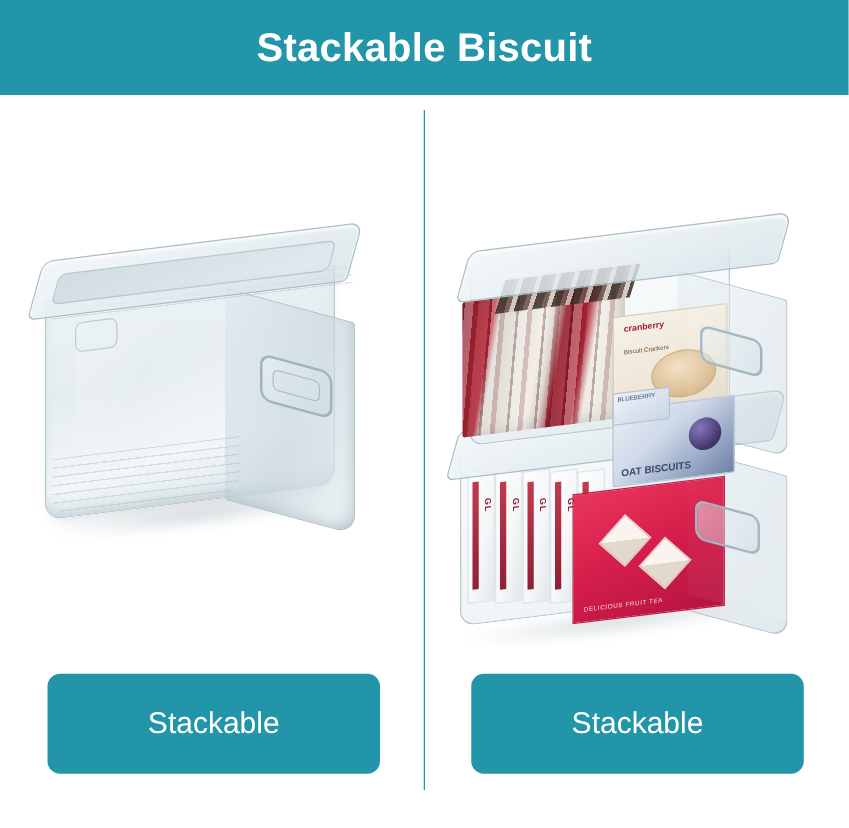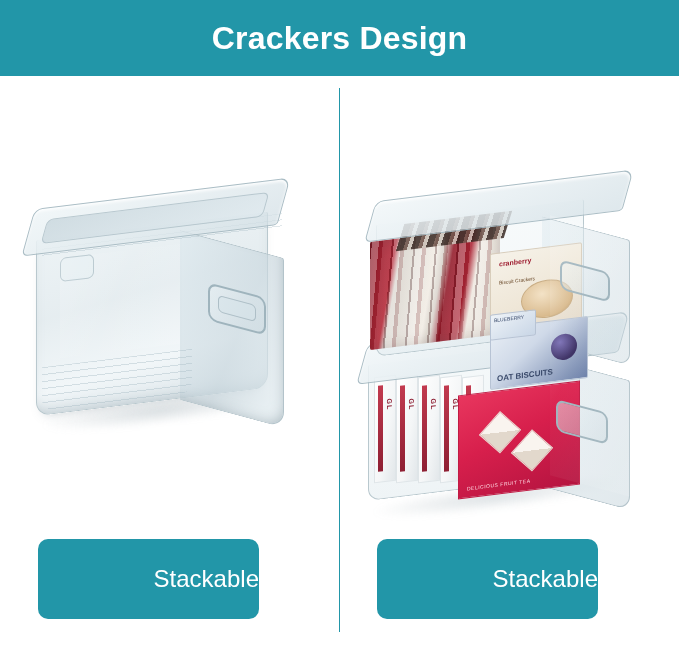--- a/index.html
+++ b/index.html
@@ -49,28 +49,28 @@
     width: 339px;
     height: 586px;
   }
   .panel-left { left: 0; }
   .panel-right { left: 340px; }
 
   
   .caption {
     position: absolute;
     bottom: 43px;
-    width: 221px;
+    width: 266px;
     height: 80px;
     background: #2296a8;
     border-radius: 10px;
     color: #ffffff;
     display: flex;
     flex-direction: column;
-    align-items: flex-end;
+    align-items: center;
     justify-content: center;
     line-height: 1.18;
     font-size: 24px;
     text-align: center;
   }
   .panel-left .caption { left: 38px; }
   .panel-right .caption { left: 37px; }
   .caption-line { display: block; }
 
   
@@ -402,21 +402,21 @@
   .gloss {
     position: absolute;
     pointer-events: none;
     background: linear-gradient(115deg, rgba(255,255,255,0.55) 0%, rgba(255,255,255,0.05) 45%, rgba(255,255,255,0.35) 100%);
   }
 </style>
 </head>
 <body>
 
 <div class="header">
-  <div class="header-title">Crackers Design</div>
+  <div class="header-title">Stackable Biscuit</div>
 </div>
 
 <div class="divider"></div>
 
 <div class="panel panel-left">
 
   <div class="stage">
     <div class="bin lbin-shadow"></div>
     <div class="bin lbin-body"></div>
     <div class="bin lbin-body2"></div>

